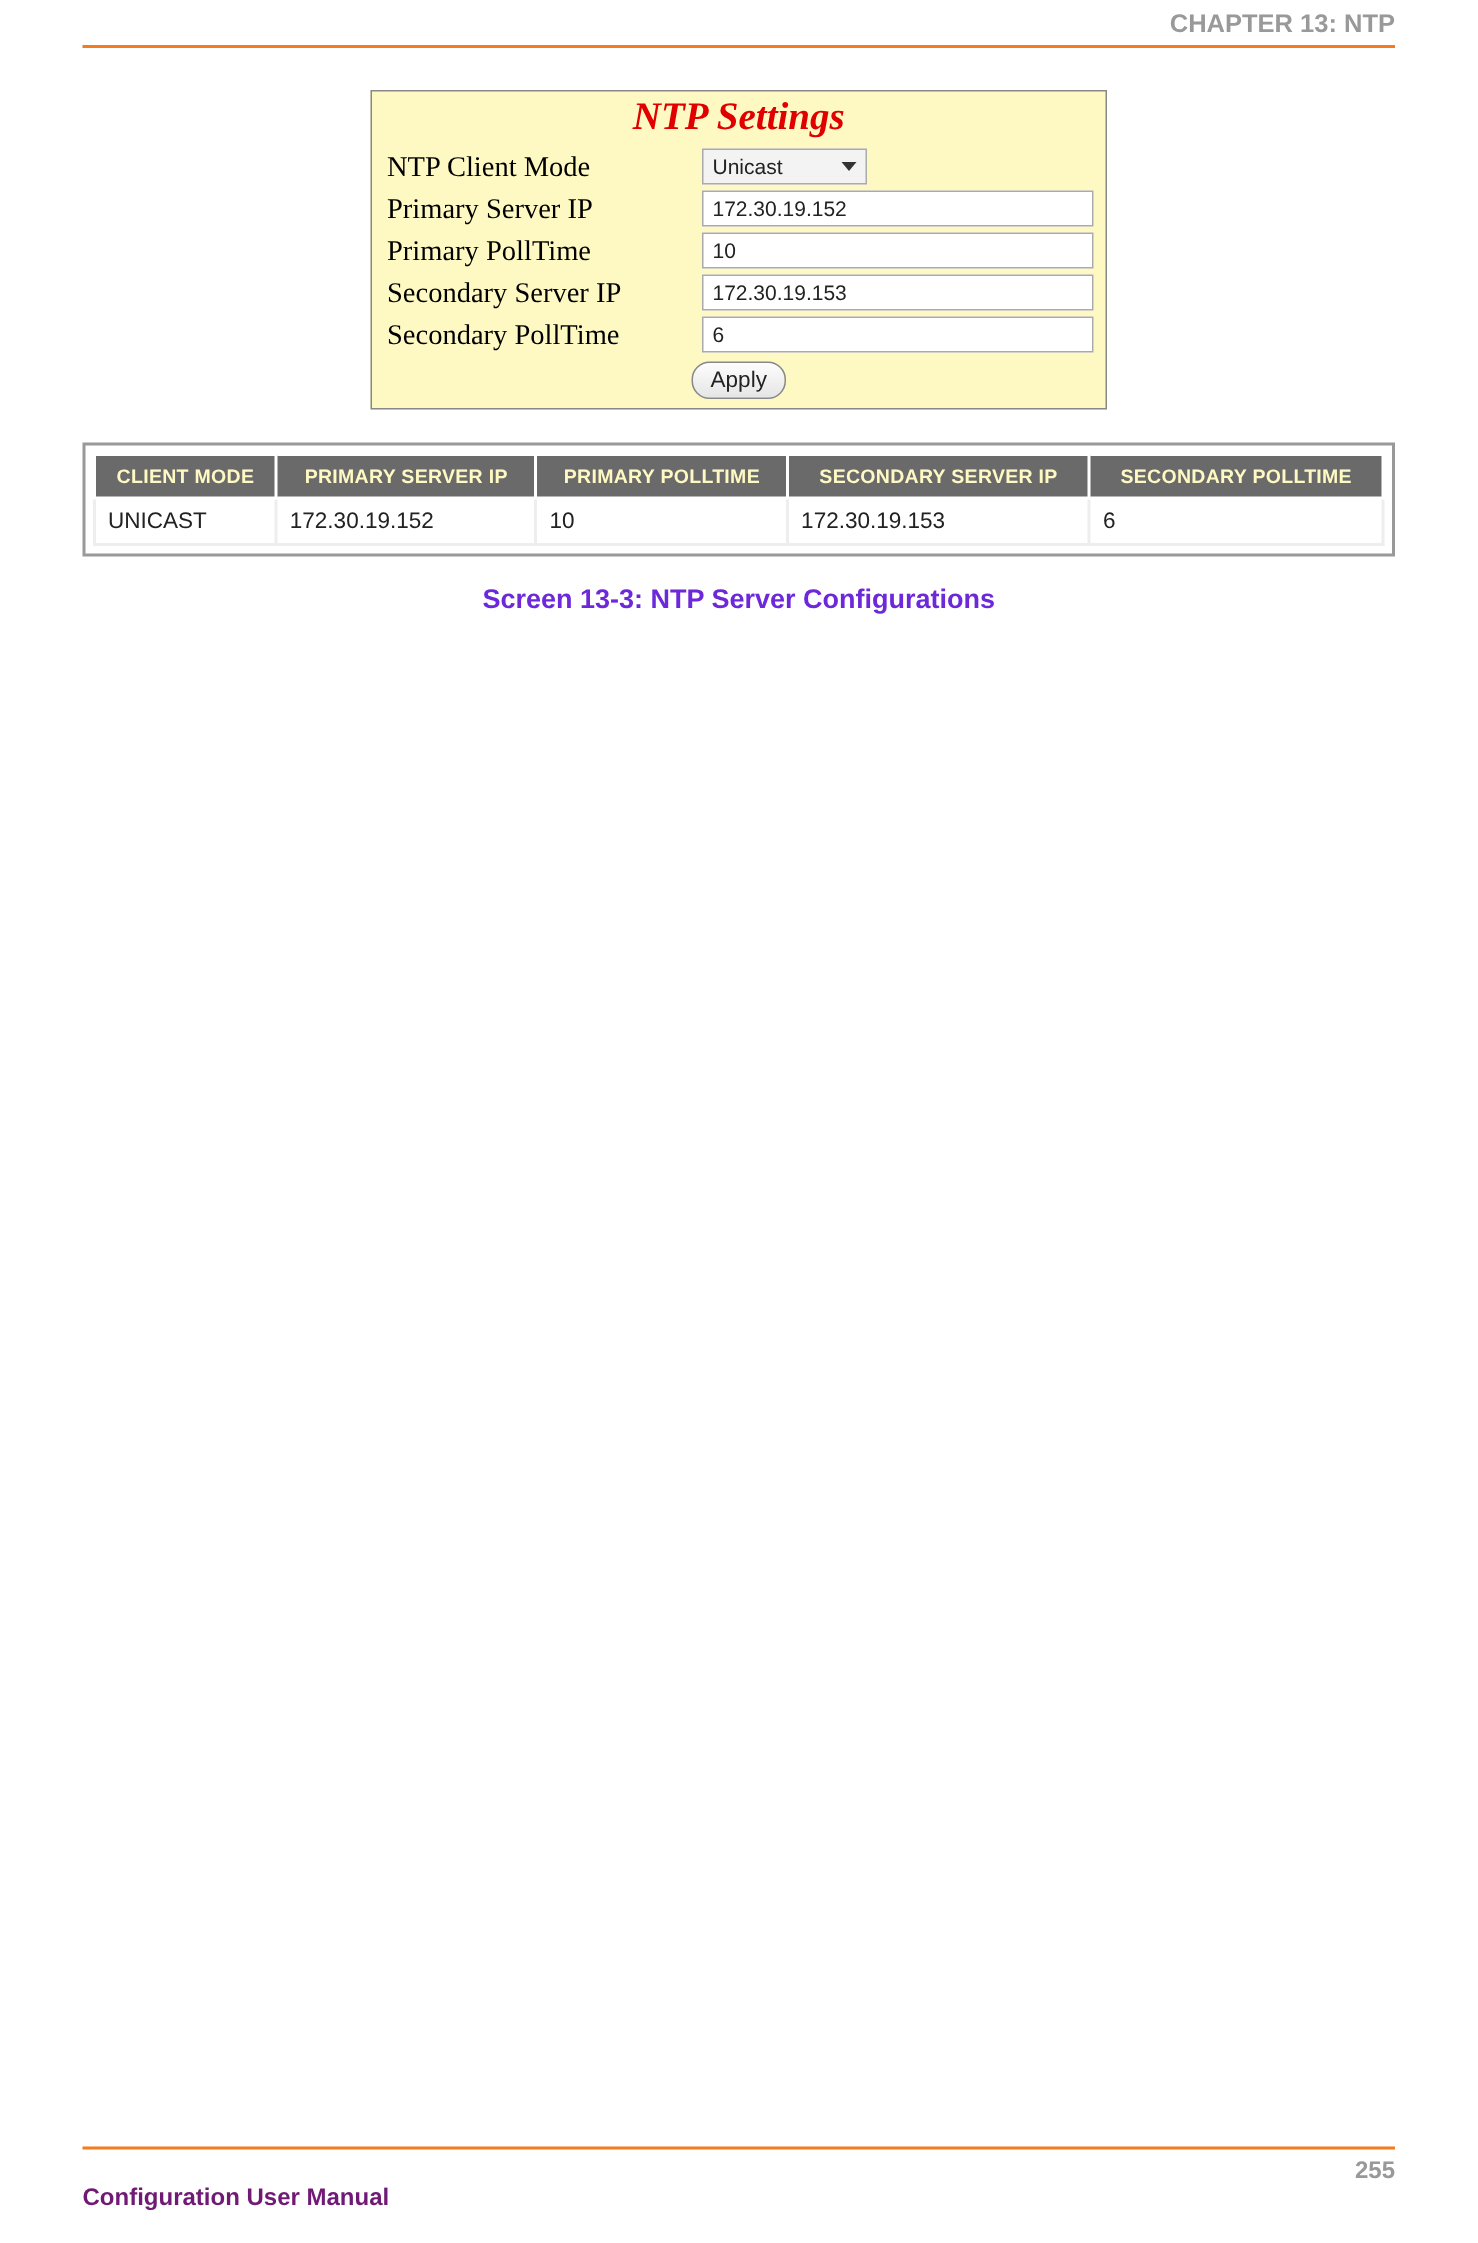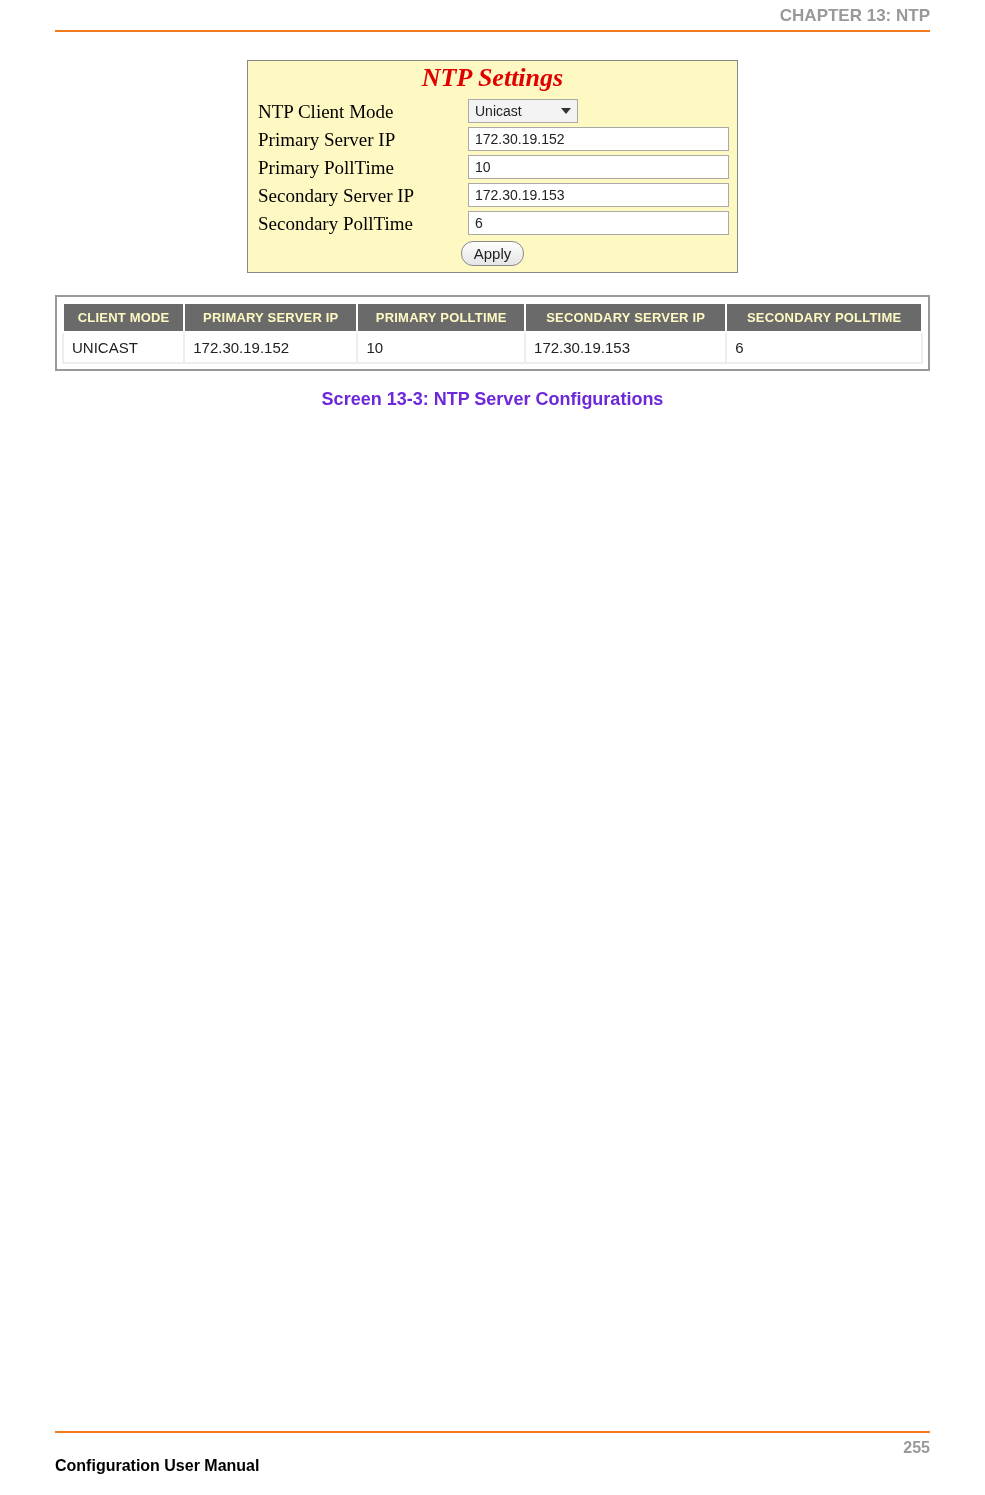--- a/index.html
+++ b/index.html
@@ -162,21 +162,21 @@
     bottom: 62px;
     left: 55px;
     right: 55px;
     border-top: 2px solid #f47b20;
   }
   .footer-left {
     position: absolute;
     bottom: 18px;
     left: 55px;
     font-weight: bold;
-    color: #000000;
+    color: #701a75;
     font-size: 16px;
     line-height: 1.35;
   }
   .footer-right {
     position: absolute;
     bottom: 38px;
     right: 55px;
     font-weight: bold;
     color: #999;
     font-size: 16px;

